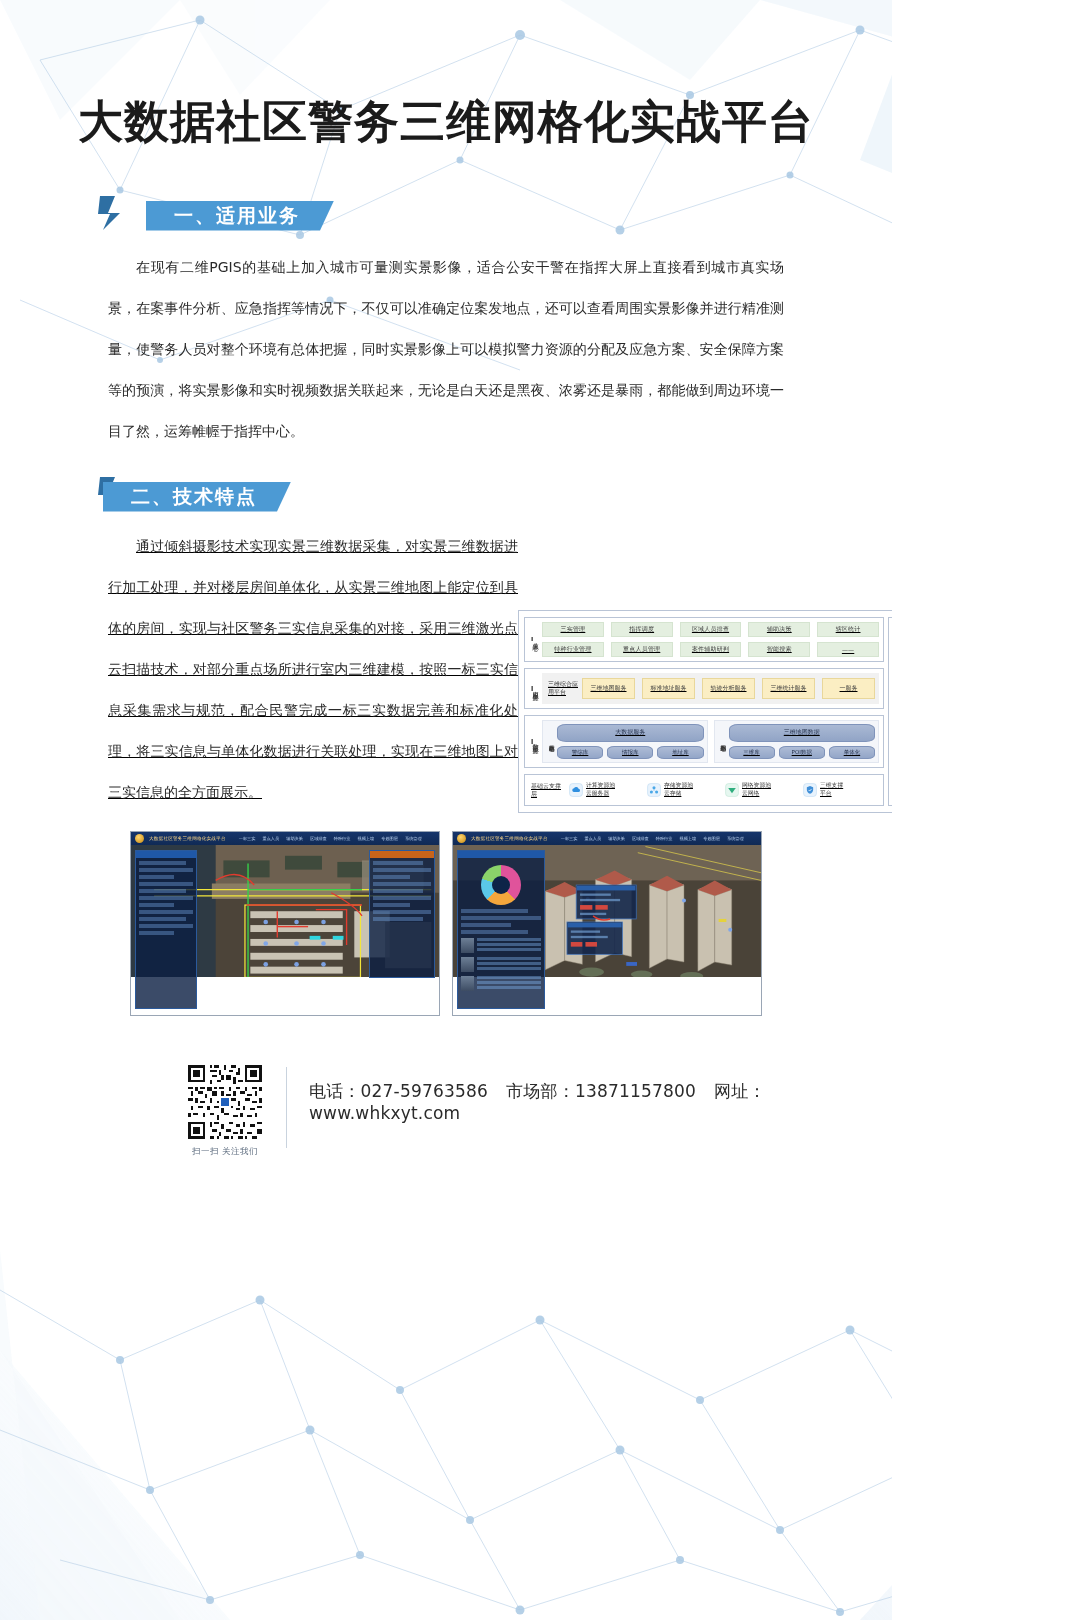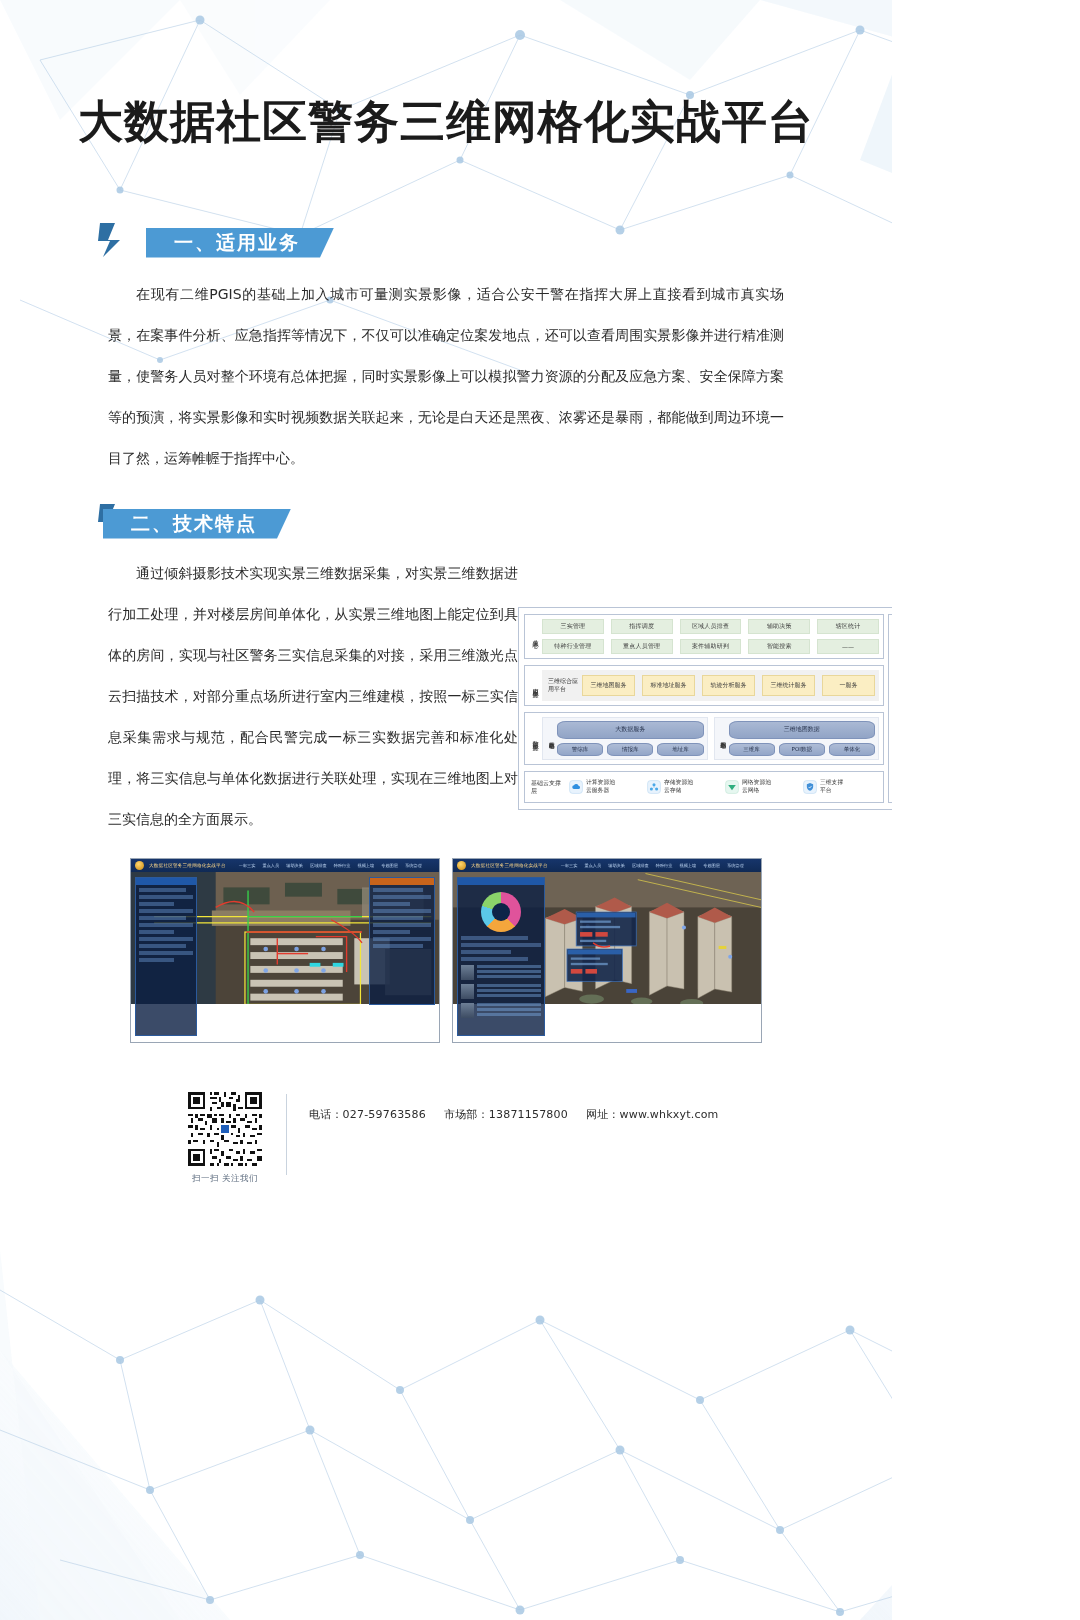--- a/index.html
+++ b/index.html
@@ -60,21 +60,21 @@
     color: #2a2a2a;
     line-height: 41px;
     text-align: justify;
     text-indent: 2em;
     font-family: "DejaVu Sans", "Liberation Sans", sans-serif;
   }
   #sec1-body { margin: 14px 108px 0 108px; }
   #sec3-body { margin: 16px 108px 0 108px; }
 
   
-  #sec2-wrap { display: flex; margin: 12px 108px 0 108px; gap: 0; align-items: center; }
+  #sec2-wrap { display: flex; margin: 12px 108px 0 108px; gap: 0; align-items: flex-end; text-decoration: underline; }
   #sec2-text { width: 410px; flex: 0 0 410px; }
   #sec2-text .para { text-align: justify; }
 
   
   .arch {
     width: 418px; flex: 0 0 418px;
     margin-top: 24px;
     border: 1px solid #b9c4d6;
     background: #ffffff;
     padding: 6px 5px;
@@ -210,21 +210,21 @@
 
   
   #footer { display: flex; align-items: flex-start; margin: 47px 0 0 182px; }
   #qr-block { width: 86px; flex: 0 0 86px; text-align: center; }
   .qr { width: 78px; height: 78px; display:block; margin: 0 auto; }
   .qr-cap { font-size: 8.5px; color: #5b6a7d; margin-top: 5px; letter-spacing: .5px; }
   #footer-divider { width: 1px; align-self: stretch; background: #c9d3de; margin: 4px 22px 10px 18px; }
   #footer-text { flex: 1 1 auto; }
   .company { font-size: 22px; color: #1e1e1e; font-weight: 500; letter-spacing: .5px;
              font-family: "DejaVu Sans","Liberation Sans",sans-serif; }
-  .contact-line { font-size: 11px; color: #2b2b2b; margin-top: 17px; letter-spacing: .2px;
+  .contact-line { font-size: 17px; color: #2b2b2b; margin-top: 17px; letter-spacing: .2px;
              font-family: "DejaVu Sans","Liberation Sans",sans-serif; }
   .contact-line .gap { display: inline-block; width: 18px; }
 </style>
 </head>
 <body>
 
 <div id="page">
 
   <svg id="bg-network" viewBox="0 0 1080 1620" preserveAspectRatio="none">
     <defs>
@@ -305,21 +305,21 @@
       <circle cx="680" cy="1560" r="4"></circle>
         <circle cx="840" cy="1612" r="4"></circle>
         <circle cx="1000" cy="1565" r="4"></circle>
     </g>
   </svg>
 
   <div id="content">
 
     <h1 class="doc-title">大数据社区警务三维网格化实战平台</h1>
 
-    <div class="sec-head" style="margin-top:79px;padding-left:43px;">
+    <div class="sec-head" style="margin-top:52px;padding-left:43px;">
       <svg class="arrow-mark" viewBox="0 0 34 38">
         <polygon points="2,2 17,2 10,19 22,19 5,36 12,20 0,20" fill="#2e6fa3"></polygon>
         <polygon points="18,3 30,3 21,18 12,18" fill="#ffffff"></polygon>
       </svg>
       <div class="banner">
         <span class="label">一、适用业务</span>
       </div>
     </div>
     <p id="sec1-body" class="para">在现有二维PGIS的基础上加入城市可量测实景影像，适合公安干警在指挥大屏上直接看到城市真实场景，在案事件分析、应急指挥等情况下，不仅可以准确定位案发地点，还可以查看周围实景影像并进行精准测量，使警务人员对整个环境有总体把握，同时实景影像上可以模拟警力资源的分配及应急方案、安全保障方案等的预演，将实景影像和实时视频数据关联起来，无论是白天还是黑夜、浓雾还是暴雨，都能做到周边环境一目了然，运筹帷幄于指挥中心。</p>
 

